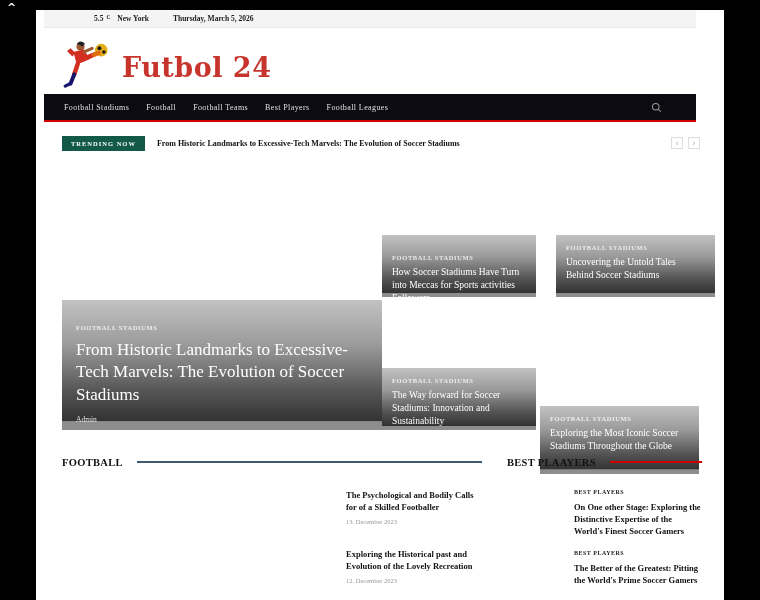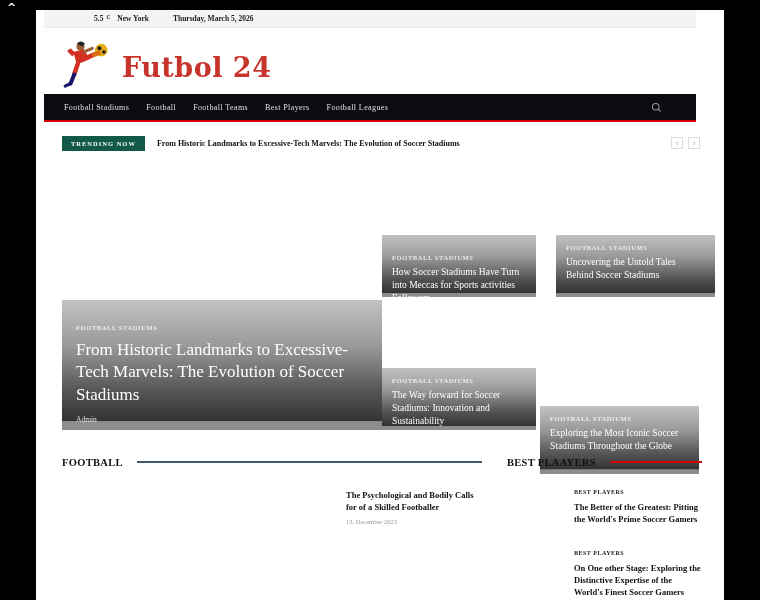--- a/index.html
+++ b/index.html
@@ -183,40 +183,44 @@
       <div class="art-row">
         <div class="thumb-lg"></div>
         <div>
           <div class="art-title">The Psychological and Bodily Calls for of a Skilled Footballer</div>
           <div class="art-date">13. December 2023</div>
         </div>
       </div>
 
       <div class="art-row">
         <div class="thumb-lg"></div>
+        <div>
+          <div class="art-title">Exploring the Historical past and Evolution of the Lovely Recreation</div>
+          <div class="art-date">12. December 2023</div>
+        </div>
       </div>
     </div>
 
     <div class="col-right">
       <div class="sec-head">
         <span class="sec-title">BEST PLAAYERS</span>
         <span class="sec-line line-red"></span>
       </div>
 
       <div class="art-row">
         <div class="thumb-sm"></div>
         <div>
           <div class="art-label">BEST PLAYERS</div>
+          <div class="art-title">On One other Stage: Exploring the Distinctive Expertise of the World's Finest Soccer Gamers</div>
+        </div>
+      </div>
+
+      <div class="art-row">
+        <div class="thumb-sm"></div>
+        <div>
+          <div class="art-label">BEST PLAYERS</div>
           <div class="art-title">The Better of the Greatest: Pitting the World's Prime Soccer Gamers</div>
         </div>
       </div>
-
-      <div class="art-row">
-        <div class="thumb-sm"></div>
-        <div>
-          <div class="art-label">BEST PLAYERS</div>
-          <div class="art-title">On One other Stage: Exploring the Distinctive Expertise of the World's Finest Soccer Gamers</div>
-        </div>
-      </div>
     </div>
 
   </div>
 </div>
 
 </body></html>

